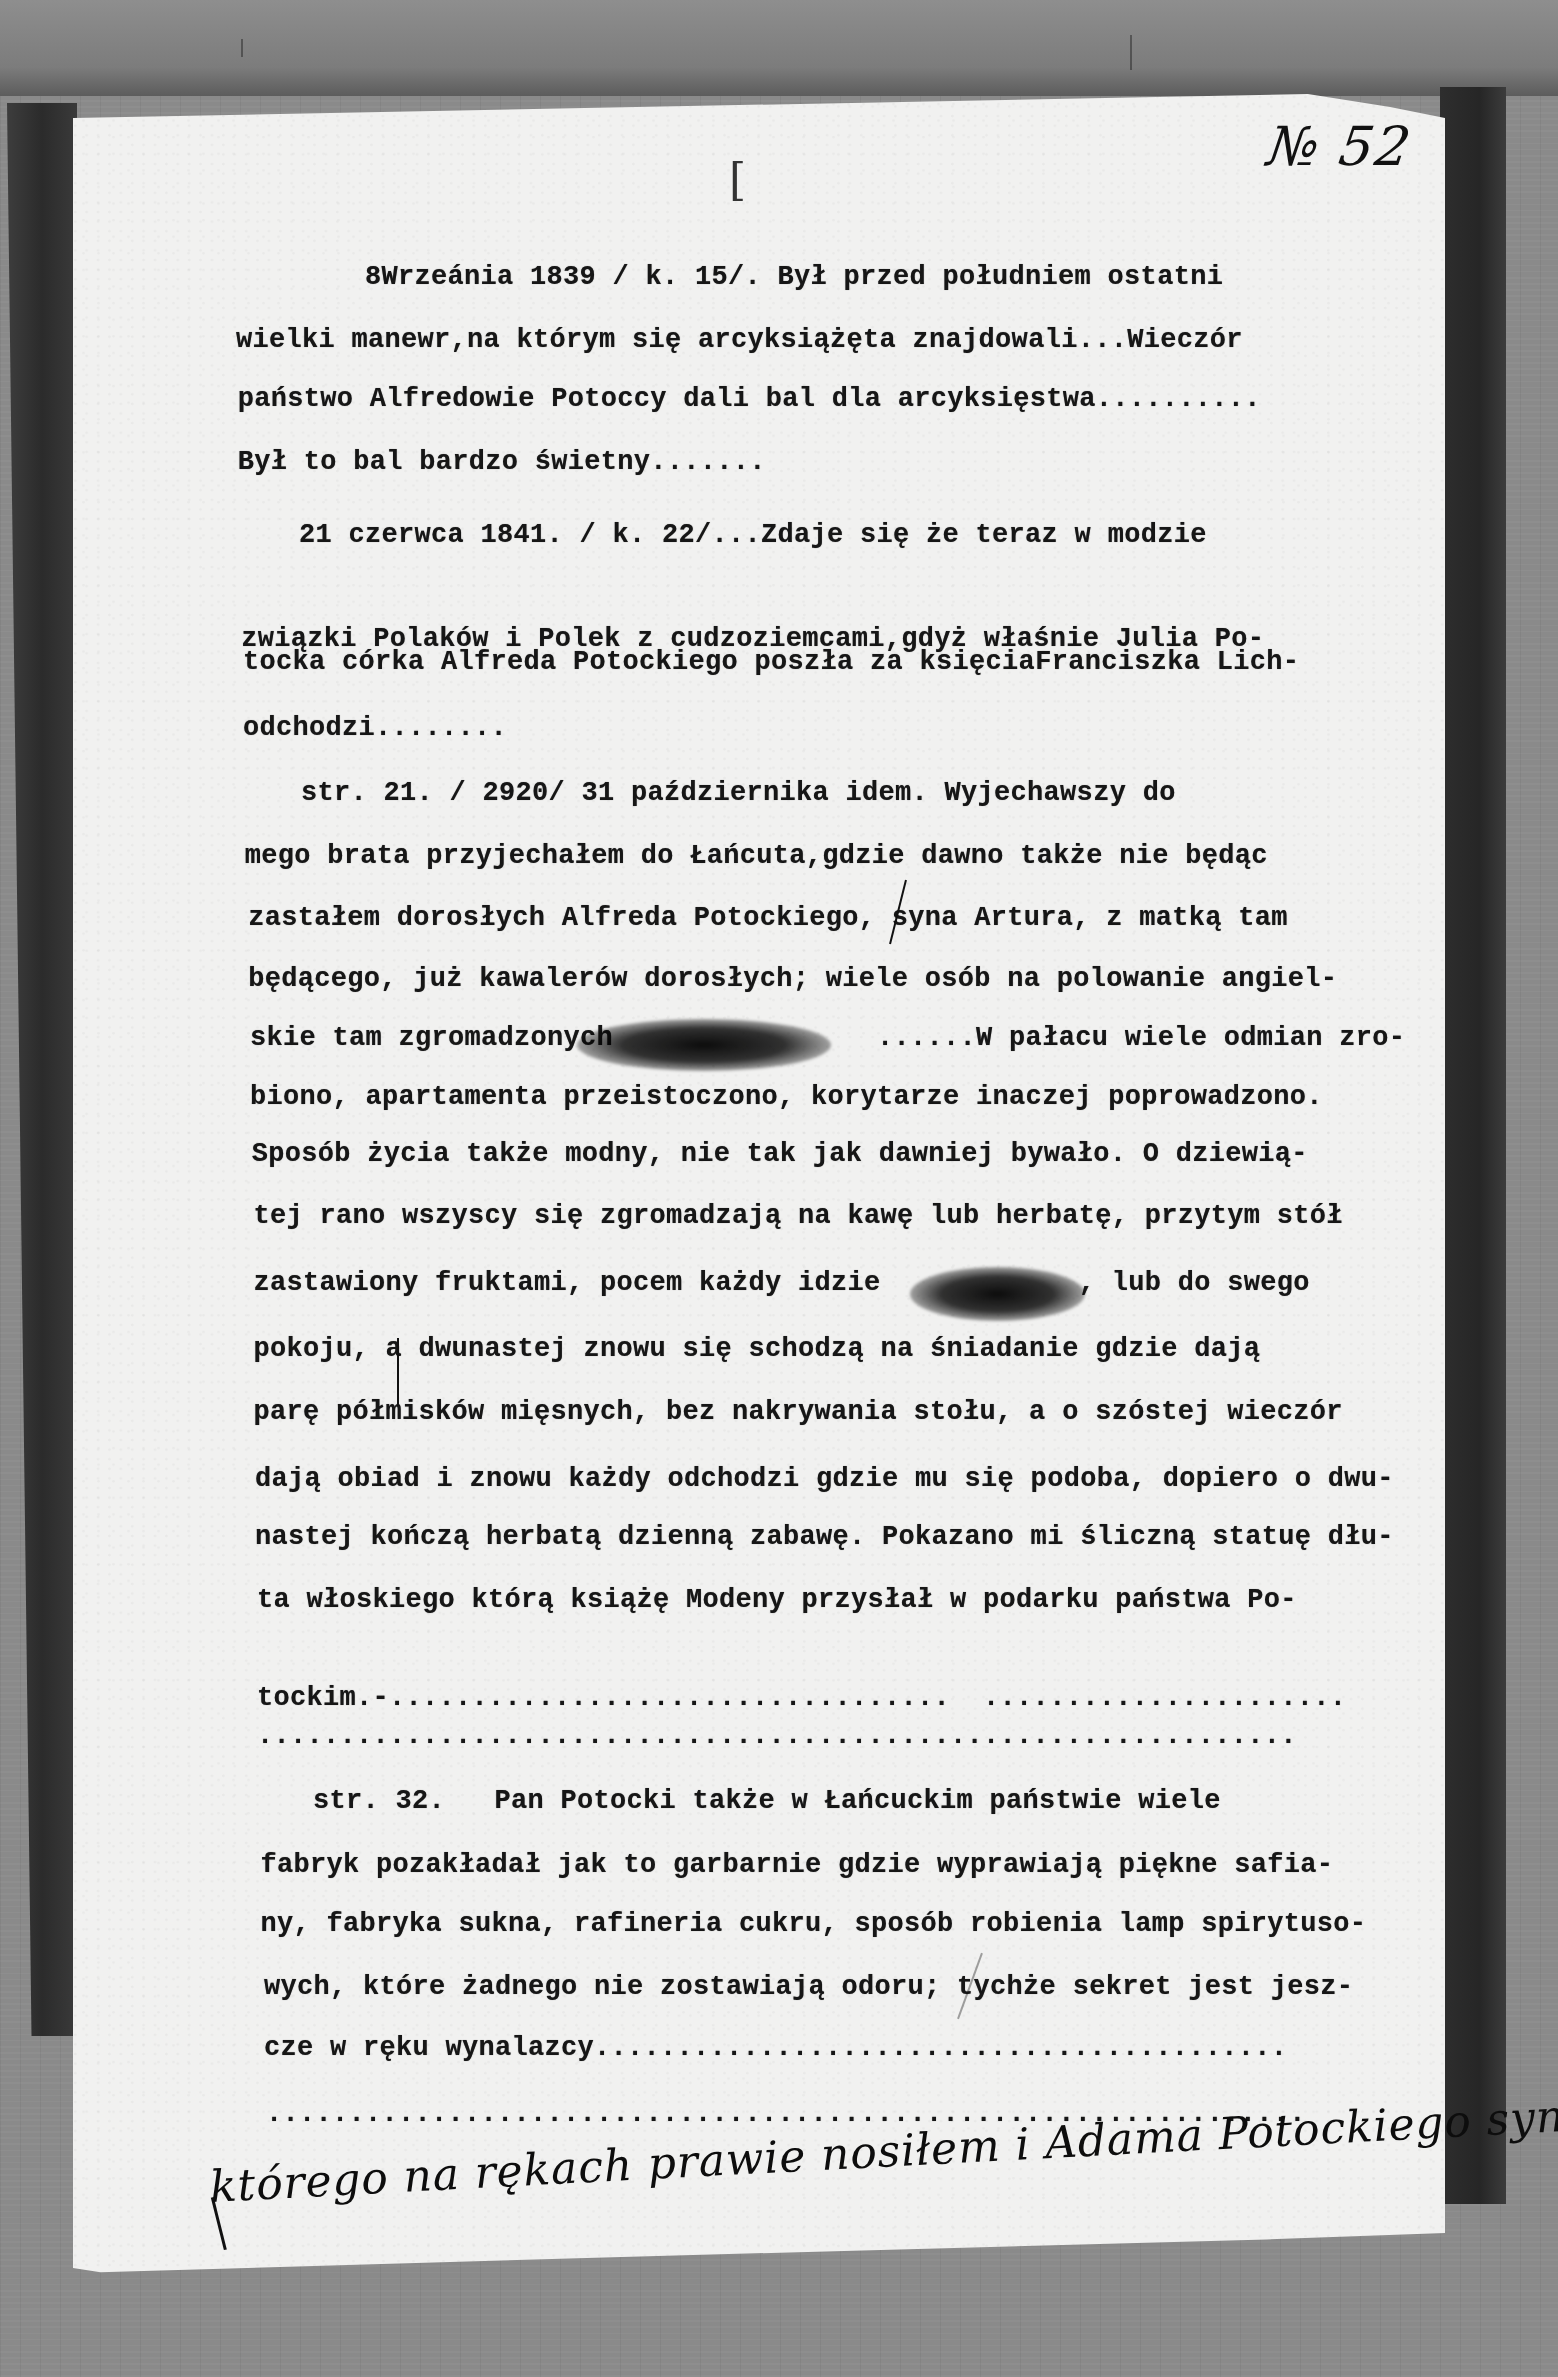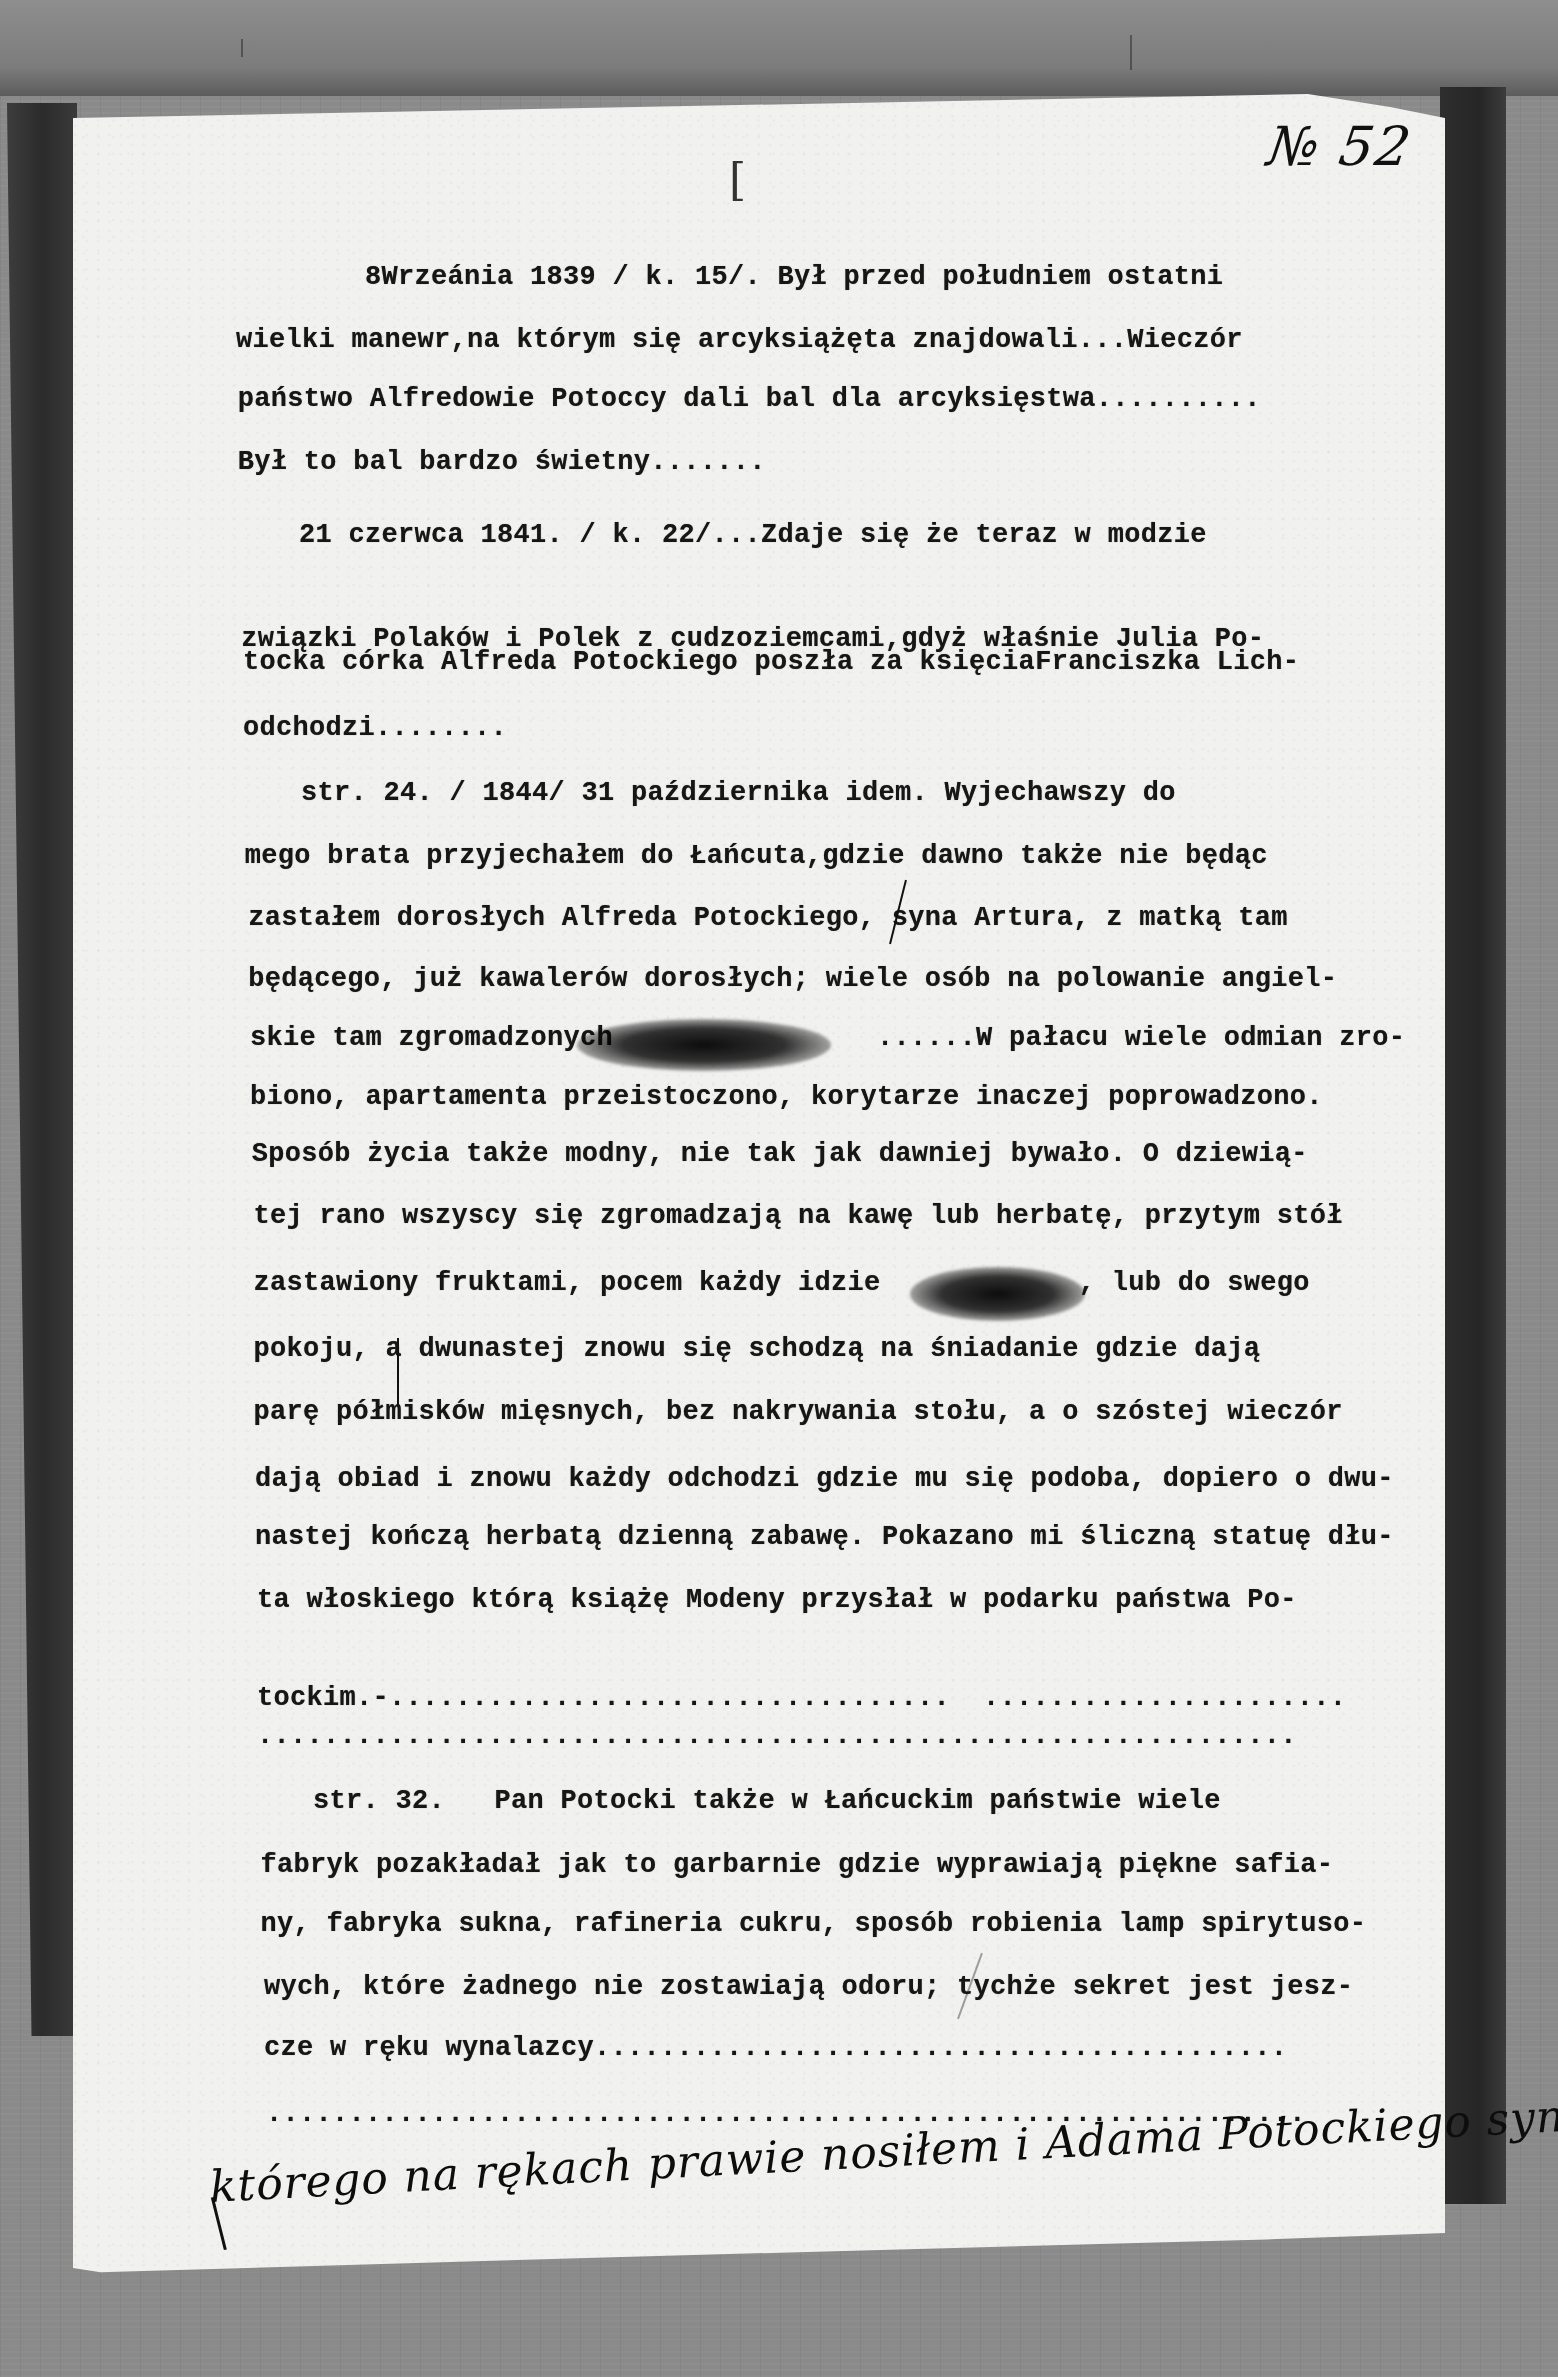--- a/index.html
+++ b/index.html
@@ -132,21 +132,21 @@
 
 <div class="text-block">
   <div class="line" style="left:129px; top:0px;">8Wrzeánia 1839 / k. 15/. Był przed południem ostatni</div>
   <div class="line" style="left:0px;   top:63px;">wielki manewr,na którym się arcyksiążęta znajdowali...Wieczór</div>
   <div class="line" style="left:1.7px;   top:122px;text-align:right;">państwo Alfredowie Potoccy dali bal dla arcyksięstwa..........</div>
   <div class="line" style="left:1.7px;   top:185px;">Był to bal bardzo świetny.......</div>
   <div class="line" style="left:63px;  top:258px;">21 czerwca 1841. / k. 22/...Zdaje się że teraz w modzie</div>
   <div class="line" style="left:5.2px;   top:322px;margin-top:40px;">związki Polaków i Polek z cudzoziemcami,gdyż właśnie Julia Po-</div>
   <div class="line" style="left:7px;   top:385px;">tocka córka Alfreda Potockiego poszła za księciaFranciszka Lich-</div>
   <div class="line" style="left:7px;   top:451px;">odchodzi........</div>
-  <div class="line" style="left:65px;  top:516px;">str. 24. / 1844/ 31 października idem. Wyjechawszy do</div>
+  <div class="line" style="left:65px;  top:516px;">str. 21. / 2920/ 31 października idem. Wyjechawszy do</div>
   <div class="line" style="left:8.7px;  top:579px;">mego brata przyjechałem do Łańcuta,gdzie dawno także nie będąc</div>
   <div class="line" style="left:12.2px;  top:641px;">zastałem dorosłych Alfreda Potockiego, syna Artura, z matką tam</div>
   <div class="line" style="left:12.2px;  top:702px;">będącego, już kawalerów dorosłych; wiele osób na polowanie angiel-</div>
   <div class="line" style="left:14px;  top:761px;">skie tam zgromadzonych                ......W pałacu wiele odmian zro-</div>
   <div class="line" style="left:14px;  top:820px;">biono, apartamenta przeistoczono, korytarze inaczej poprowadzono.</div>
   <div class="line" style="left:15.7px;  top:877px;">Sposób życia także modny, nie tak jak dawniej bywało. O dziewią-</div>
   <div class="line" style="left:17.5px;  top:939px;">tej rano wszyscy się zgromadzają na kawę lub herbatę, przytym stół</div>
   <div class="line" style="left:17.5px;  top:1006px;">zastawiony fruktami, pocem każdy idzie            , lub do swego</div>
   <div class="line" style="left:17.5px;  top:1072px;">pokoju, a dwunastej znowu się schodzą na śniadanie gdzie dają</div>
   <div class="line" style="left:17.5px;  top:1135px;">parę półmisków mięsnych, bez nakrywania stołu, a o szóstej wieczór</div>

